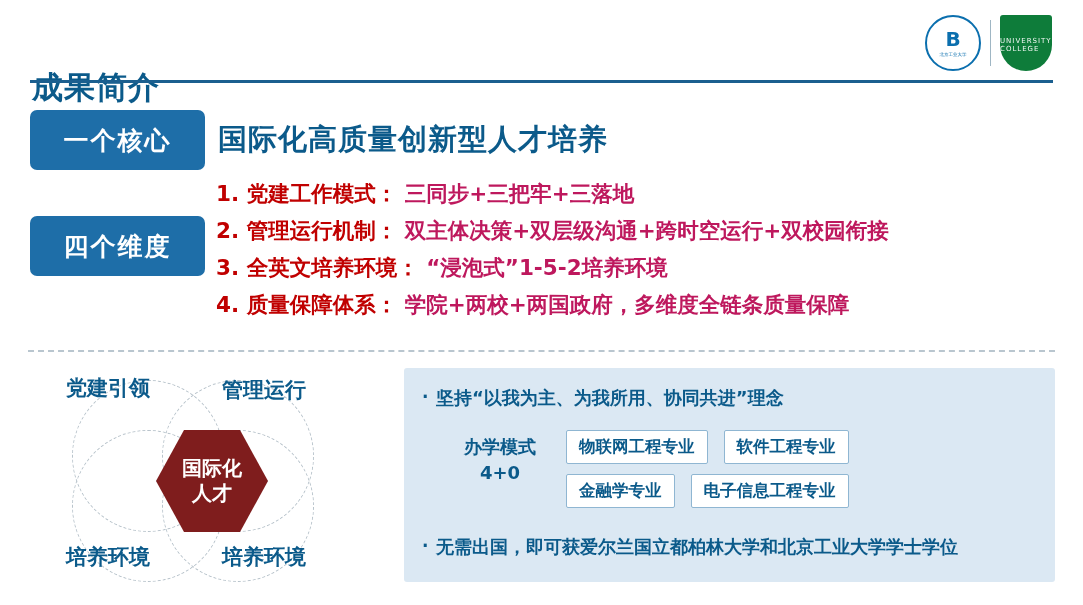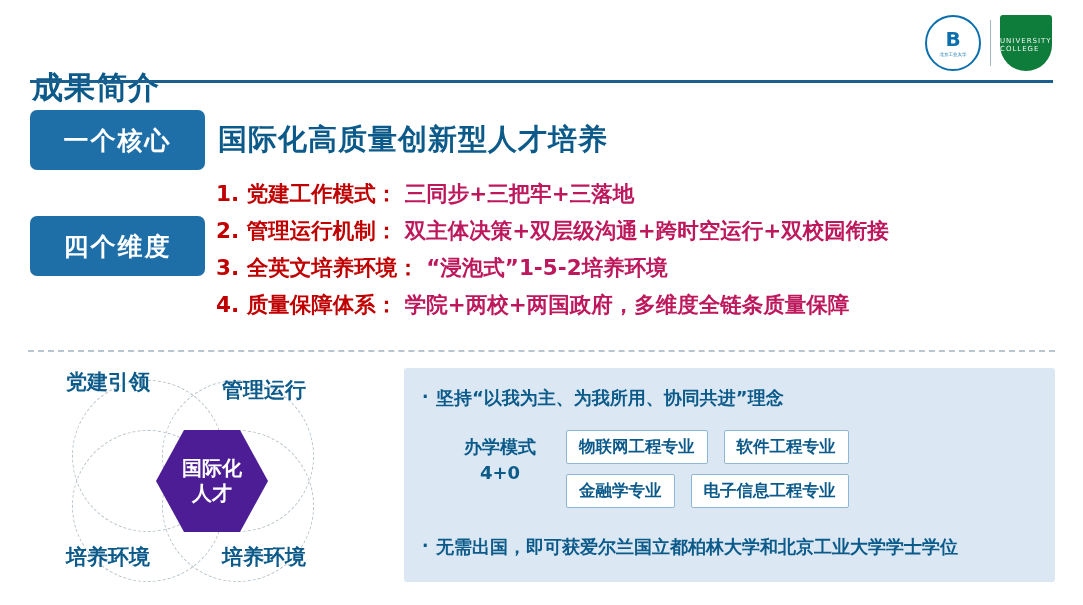--- a/index.html
+++ b/index.html
@@ -202,32 +202,32 @@
   .vc-bl { left: 26px; top: 62px; }
   .vc-br { left: 116px; top: 62px; }
 
   .venn-label {
     position: absolute;
     font-size: 21px;
     font-weight: bold;
     color: #0b5a8a;
     white-space: nowrap;
   }
-  .vl-tl { left: 20px;  top: 0; }
+  .vl-tl { left: 20px;  top: 6px; }
   .vl-tr { left: 176px; top: 8px; }
   .vl-bl { left: 20px;  top: 175px; }
   .vl-br { left: 176px; top: 175px; }
 
   .hexagon {
     position: absolute;
     left: 110px;
     top: 60px;
     width: 112px;
     height: 106px;
-    background: #4c1d95;
+    background: #7f1d1d;
     clip-path: polygon(25% 2%, 75% 2%, 100% 50%, 75% 98%, 25% 98%, 0% 50%);
     display: flex;
     flex-direction: column;
     align-items: center;
     justify-content: center;
     color: #ffffff;
     font-size: 20px;
     font-weight: bold;
     line-height: 25px;
     box-shadow: 0 0 0 5px rgba(46,155,214,.25);

